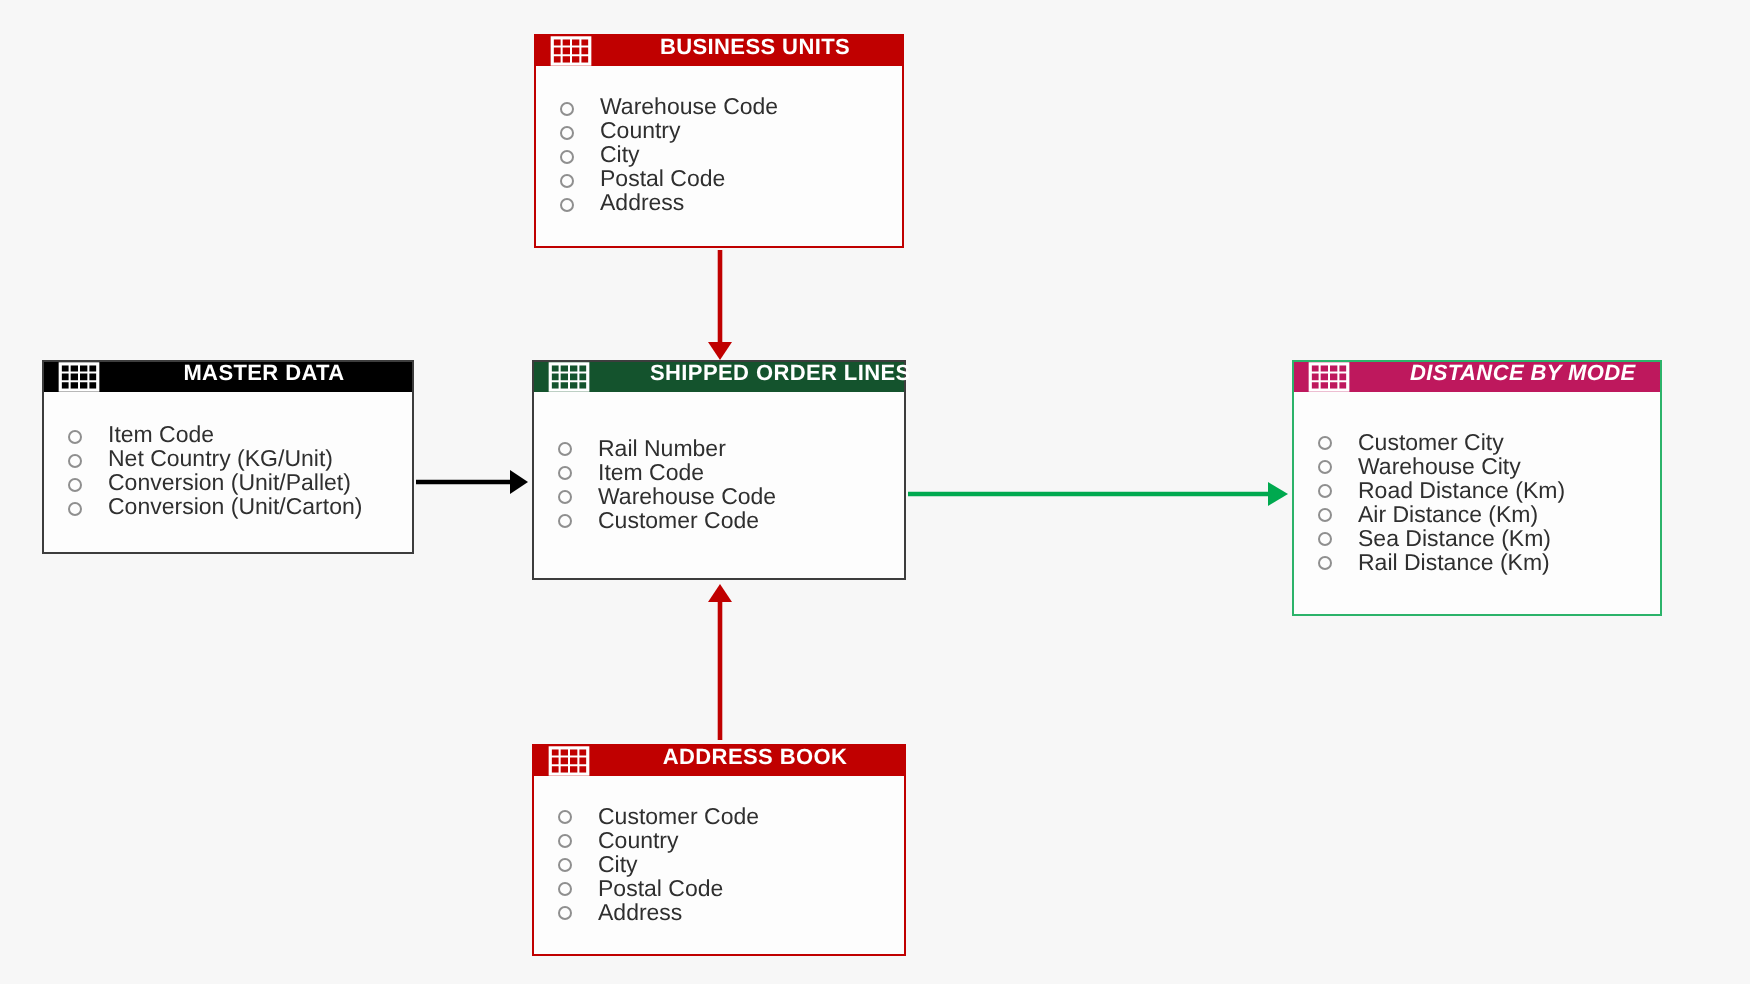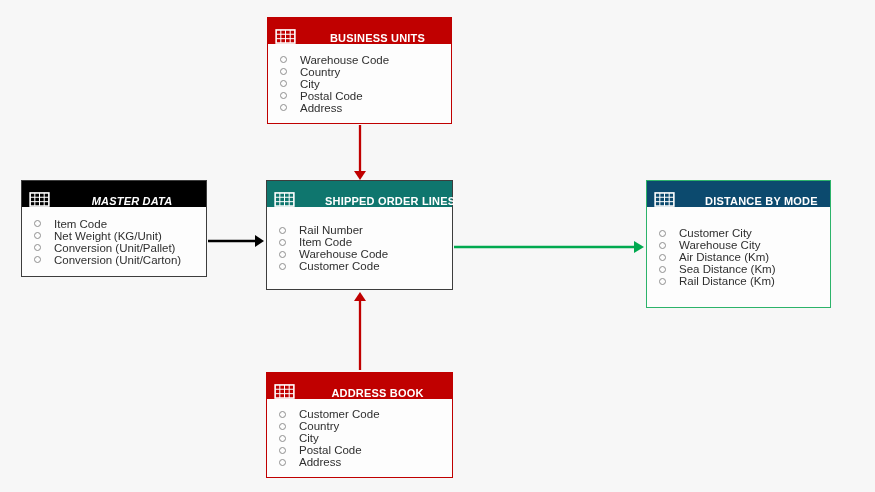--- a/index.html
+++ b/index.html
@@ -11,24 +11,24 @@
     overflow: hidden;
   }
   .entity {
     position: absolute;
     background: #fdfdfd;
     display: flex;
     flex-direction: column;
     box-sizing: border-box;
   }
   .entity .hdr {
-    height: 26px;
+    height: 15px;
     flex: none;
     display: flex;
-    align-items: flex-end;
+    align-items: flex-start;
     padding: 0 8px 0 7px;
     color: #ffffff;
     gap: 30px;
   }
   .hdr-title {
     flex: 1;
     text-align: center;
     font-size: 11px;
     font-weight: bold;
     letter-spacing: 0.2px;
@@ -57,25 +57,25 @@
     border: 1.2px solid #8f8f8f;
     border-radius: 50%;
     margin-right: 13px;
     flex: none;
     background: transparent;
   }
   
   #business-units      { left: 267px; top: 17px;  width: 185px; height: 107px; border: 1.6px solid #C00000; }
   #business-units .hdr { background: #C00000; }
   #master-data         { left: 21px;  top: 180px; width: 186px; height: 97px;  border: 1.8px solid #3d3d3d; }
-  #master-data .hdr    { background: #000000; font-style: italic; }
+  #master-data .hdr    { background: #000000; }
   #shipped-order-lines { left: 266px; top: 180px; width: 187px; height: 110px; border: 1.8px solid #3d3d3d; }
-  #shipped-order-lines .hdr { background: #0f766e; }
+  #shipped-order-lines .hdr { background: #14532d; }
   #distance-by-mode    { left: 646px; top: 180px; width: 185px; height: 128px; border: 1.5px solid #2cb36a; }
-  #distance-by-mode .hdr { background: #0c4a6e; }
+  #distance-by-mode .hdr { background: #be185d; font-style: italic; }
   #address-book        { left: 266px; top: 372px; width: 187px; height: 106px; border: 1.6px solid #C00000; }
   #address-book .hdr   { background: #C00000; }
   .arrows { position: absolute; left: 0; top: 0; pointer-events: none; }
 </style>
 </head>
 <body>
 
 <div class="canvas">
 
   <div class="entity" id="business-units">
@@ -130,21 +130,21 @@
       </span>
       <span class="hdr-title">MASTER DATA</span>
     </div>
     <div class="body">
       <div class="row">
           <span class="bullet"></span>
           <span>Item Code</span>
         </div>
       <div class="row">
           <span class="bullet"></span>
-          <span>Net Weight (KG/Unit)</span>
+          <span>Net Country (KG/Unit)</span>
         </div>
       <div class="row">
           <span class="bullet"></span>
           <span>Conversion (Unit/Pallet)</span>
         </div>
       <div class="row">
           <span class="bullet"></span>
           <span>Conversion (Unit/Carton)</span>
         </div>
     </div>
@@ -199,20 +199,24 @@
       <span class="hdr-title">DISTANCE BY MODE</span>
     </div>
     <div class="body">
       <div class="row">
           <span class="bullet"></span>
           <span>Customer City</span>
         </div>
       <div class="row">
           <span class="bullet"></span>
           <span>Warehouse City</span>
+        </div>
+      <div class="row">
+          <span class="bullet"></span>
+          <span>Road Distance (Km)</span>
         </div>
       <div class="row">
           <span class="bullet"></span>
           <span>Air Distance (Km)</span>
         </div>
       <div class="row">
           <span class="bullet"></span>
           <span>Sea Distance (Km)</span>
         </div>
       <div class="row">

